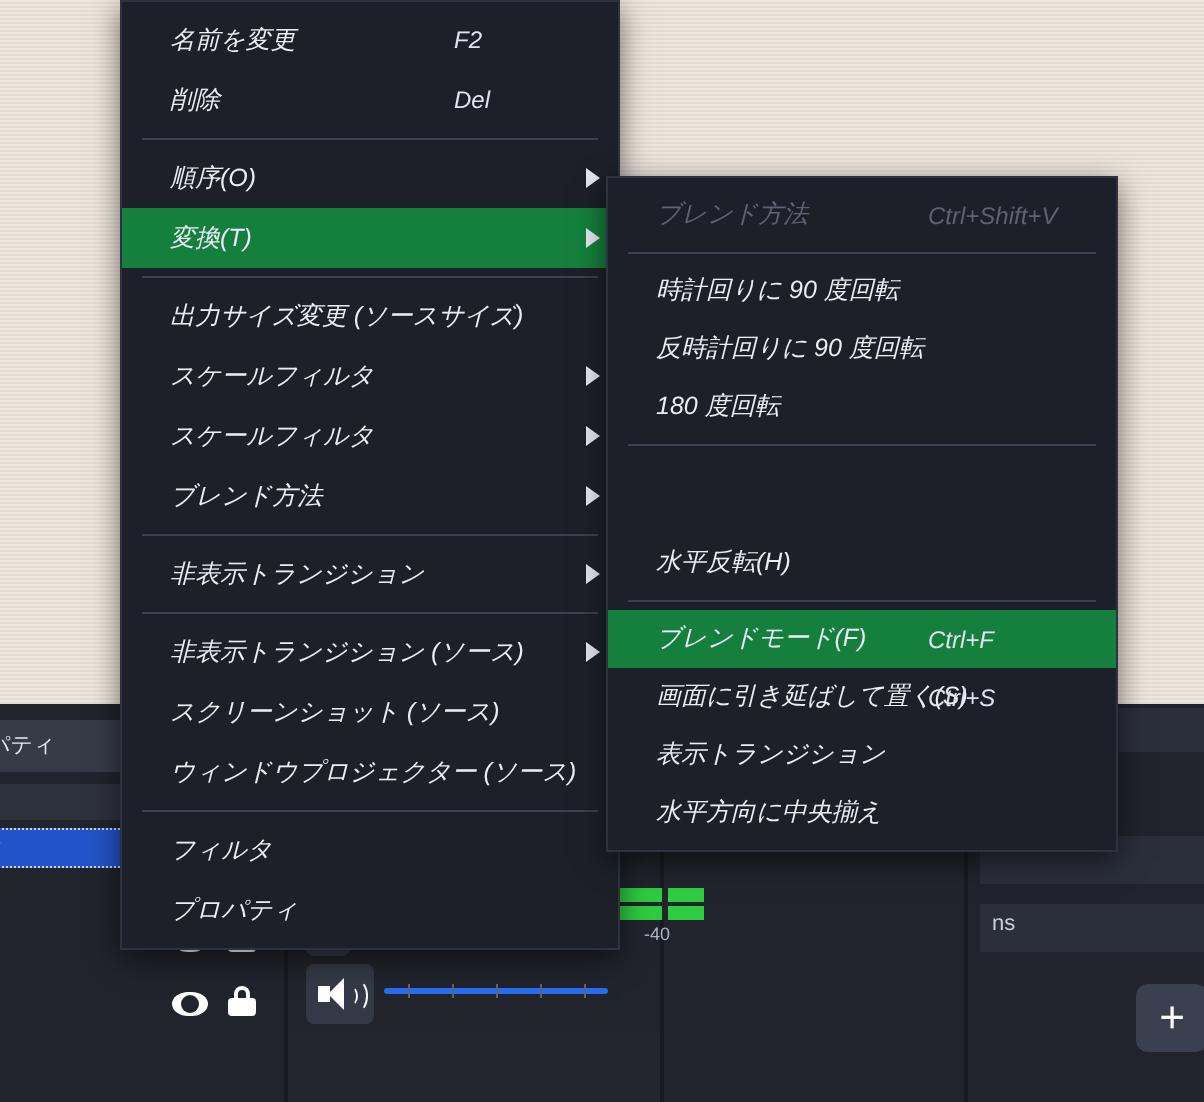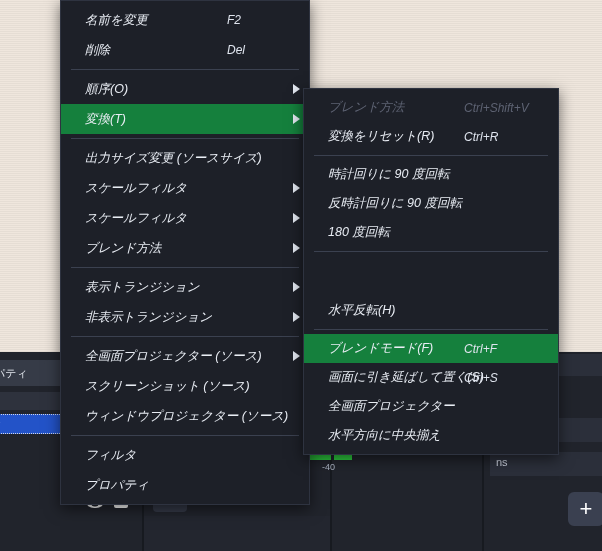--- a/index.html
+++ b/index.html
@@ -274,30 +274,26 @@
       <div class="mi" style="height: 30px;">
         <span class="label">スケールフィルタ</span>
         <span class="arrow"></span>
       </div>
       <div class="mi" style="height: 30px;">
         <span class="label">ブレンド方法</span>
         <span class="arrow"></span>
       </div>
       <div class="sep"></div>
       <div class="mi" style="height: 30px;">
-        <span class="label">表示トランジション</span>
-        <span class="arrow"></span>
-      </div>
-      <div class="mi" style="height: 30px;">
         <span class="label">非表示トランジション</span>
         <span class="arrow"></span>
       </div>
       <div class="sep"></div>
       <div class="mi" style="height: 30px;">
-        <span class="label">全画面プロジェクター (ソース)</span>
+        <span class="label">非表示トランジション (ソース)</span>
         <span class="arrow"></span>
       </div>
       <div class="mi" style="height: 30px;">
         <span class="label">スクリーンショット (ソース)</span>
       </div>
       <div class="mi" style="height: 30px;">
         <span class="label">ウィンドウプロジェクター (ソース)</span>
       </div>
       <div class="sep"></div>
       <div class="mi" style="height: 30px;">
@@ -306,24 +302,20 @@
       <div class="mi" style="height: 30px;">
         <span class="label">プロパティ</span>
       </div>
     </div>
 
   <div class="menu" id="menu-sub">
       <div class="mi disabled" style="height: 29px;">
         <span class="label">ブレンド方法</span>
         <span class="accel" style="left: 160px;">Ctrl+Shift+V</span>
       </div>
-      <div class="mi" style="height: 29px;">
-        <span class="label">変換をリセット(R)</span>
-        <span class="accel" style="left: 160px;">Ctrl+R</span>
-      </div>
       <div class="sep"></div>
       <div class="mi" style="height: 29px;">
         <span class="label">時計回りに 90 度回転</span>
       </div>
       <div class="mi" style="height: 29px;">
         <span class="label">反時計回りに 90 度回転</span>
       </div>
       <div class="mi" style="height: 29px;">
         <span class="label">180 度回転</span>
       </div>
@@ -334,20 +326,20 @@
       <div class="sep"></div>
       <div class="mi hl" style="height: 29px;">
         <span class="label">ブレンドモード(F)</span>
         <span class="accel" style="left: 160px;">Ctrl+F</span>
       </div>
       <div class="mi" style="height: 29px;">
         <span class="label">画面に引き延ばして置く(S)</span>
         <span class="accel" style="left: 160px;">Ctrl+S</span>
       </div>
       <div class="mi" style="height: 29px;">
-        <span class="label">全画面プロジェクター</span>
+        <span class="label">表示トランジション</span>
       </div>
       <div class="mi" style="height: 29px;">
         <span class="label">水平方向に中央揃え</span>
       </div>
     </div>
 
 </div>
 
 </body></html>

